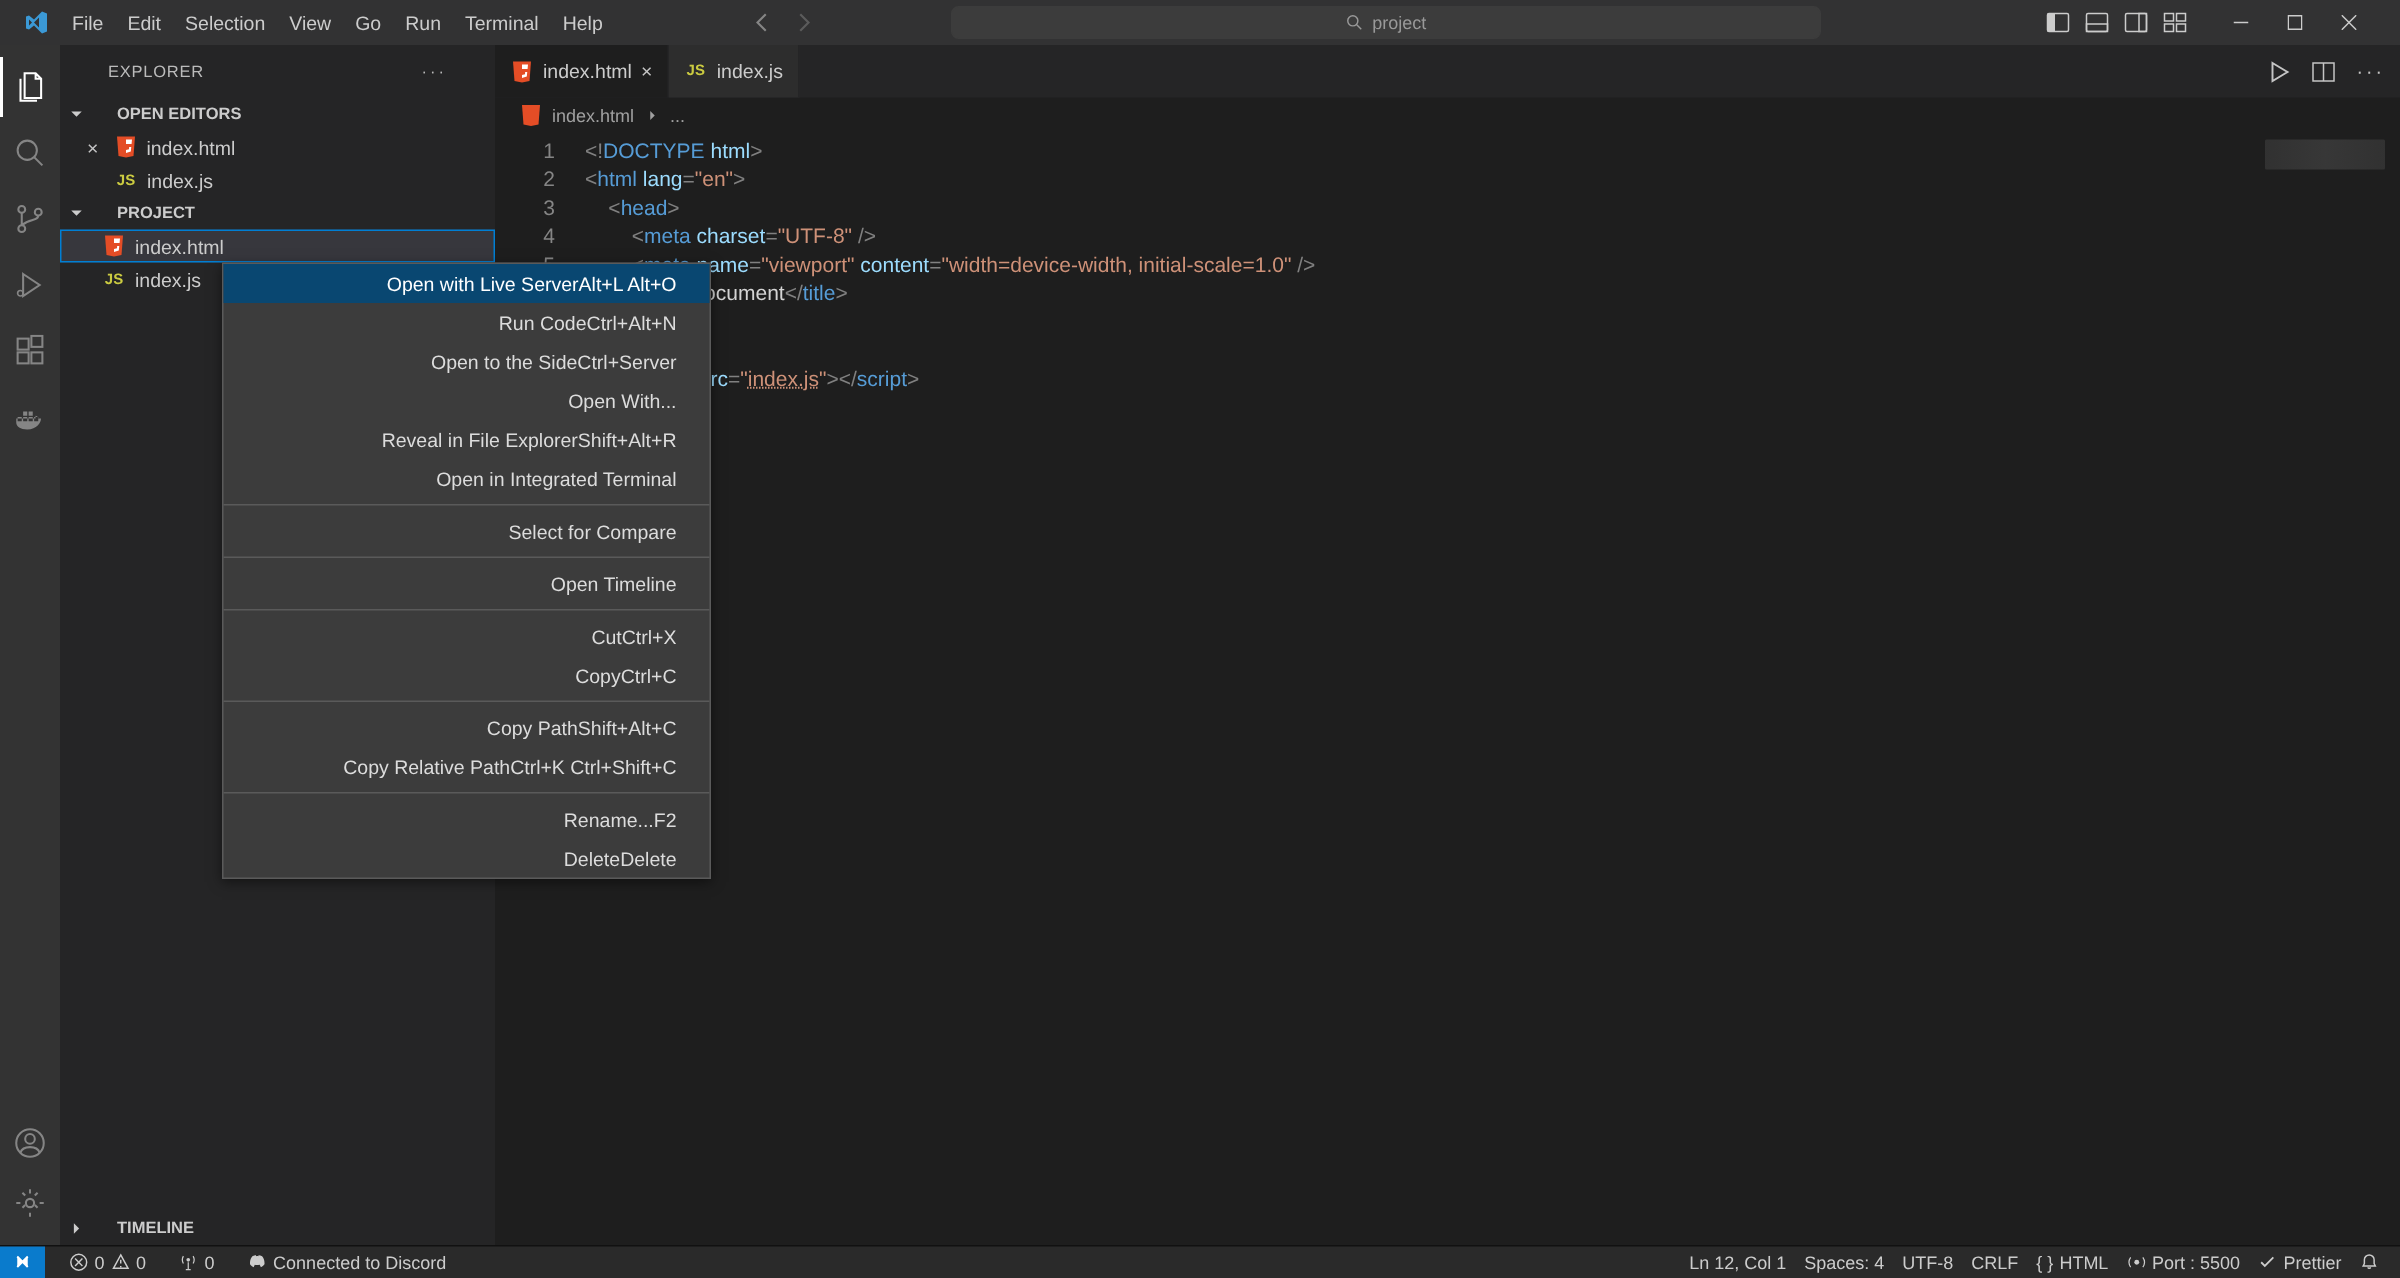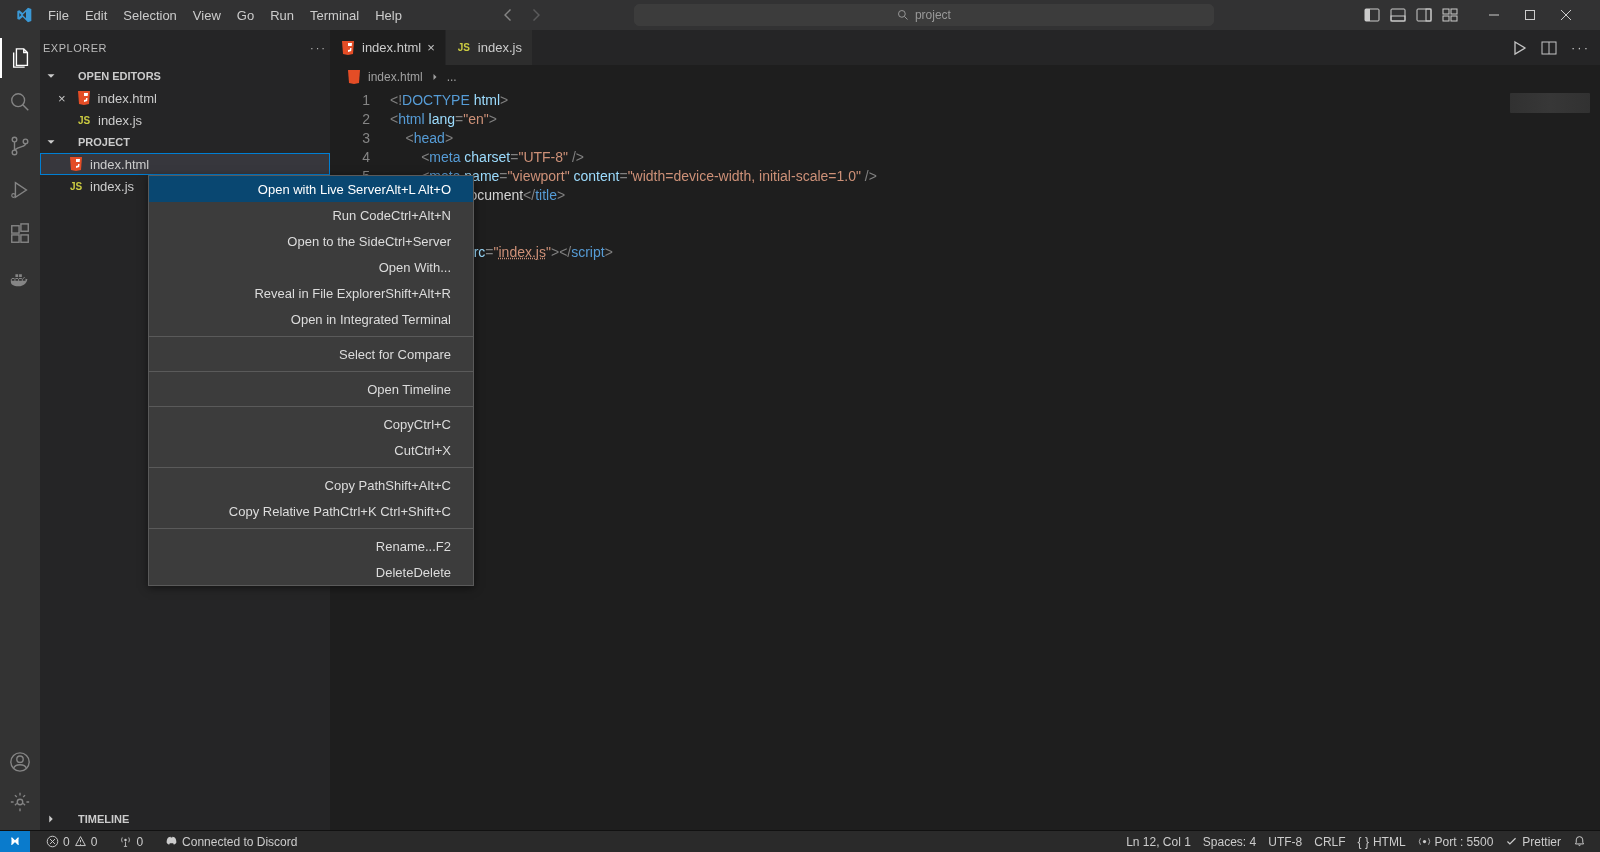--- a/index.html
+++ b/index.html
@@ -15,21 +15,21 @@
 .title-right { display: flex; align-items: center; gap: 10px; margin-left: auto; padding-right: 8px; }
 .title-icon { color: #cccccc; cursor: pointer; }
 .window-controls { display: flex; gap: 0; margin-left: 8px; }
 .win-btn { width: 36px; height: 30px; display: flex; align-items: center; justify-content: center; cursor: pointer; }
 .main-row { flex: 1; display: flex; min-height: 0; }
 .activity-bar { width: 40px; background: #333333; display: flex; flex-direction: column; align-items: center; padding-top: 8px; gap: 4px; }
 .activity-item { width: 40px; height: 40px; display: flex; align-items: center; justify-content: center; cursor: pointer; color: #858585; }
 .activity-item.active { color: #fff; border-left: 2px solid #fff; }
 .activity-bottom { margin-top: auto; margin-bottom: 8px; }
 .sidebar { width: 290px; background: #252526; display: flex; flex-direction: column; }
-.sidebar-header { height: 35px; display: flex; align-items: center; justify-content: space-between; padding: 0 3px; font-size: 11px; letter-spacing: 0.5px; color: #bbbbbb; }
+.sidebar-header { height: 35px; display: flex; align-items: center; justify-content: space-between; padding: 0 32px; font-size: 11px; letter-spacing: 0.5px; color: #bbbbbb; }
 .sidebar-section { display: flex; flex-direction: column; }
 .section-header { height: 22px; display: flex; align-items: center; padding-left: 4px; gap: 20px; font-size: 11px; font-weight: 600; cursor: pointer; }
 .chevron { width: 14px; height: 14px; }
 .tree-item { height: 22px; display: flex; align-items: center; padding-left: 24px; gap: 6px; cursor: pointer; font-size: 13px; }
 .tree-item.selected { background: #37373d; outline: 1px solid #007fd4; outline-offset: -1px; }
 .tree-item .close-x { margin-left: 2px; margin-right: 4px; color: #c5c5c5; }
 .file-icon { width: 16px; height: 16px; flex: 0 0 auto; }
 .html-icon { color: #e44d26; }
 .js-icon { color: #cbcb41; font-weight: bold; font-size: 10px; }
 .section-outline { margin-top: auto; }
@@ -339,26 +339,26 @@
       <span>Select for Compare</span>
       <span></span>
     </div>
     <div class="ctx-sep"></div>
     <div class="ctx-row">
       <span>Open Timeline</span>
       <span></span>
     </div>
     <div class="ctx-sep"></div>
     <div class="ctx-row">
+      <span>Cut</span>
+      <span>Ctrl+X</span>
+    </div>
+    <div class="ctx-row">
       <span>Copy</span>
       <span>Ctrl+C</span>
-    </div>
-    <div class="ctx-row">
-      <span>Cut</span>
-      <span>Ctrl+X</span>
     </div>
     <div class="ctx-sep"></div>
     <div class="ctx-row">
       <span>Copy Path</span>
       <span>Shift+Alt+C</span>
     </div>
     <div class="ctx-row">
       <span>Copy Relative Path</span>
       <span>Ctrl+K Ctrl+Shift+C</span>
     </div>

